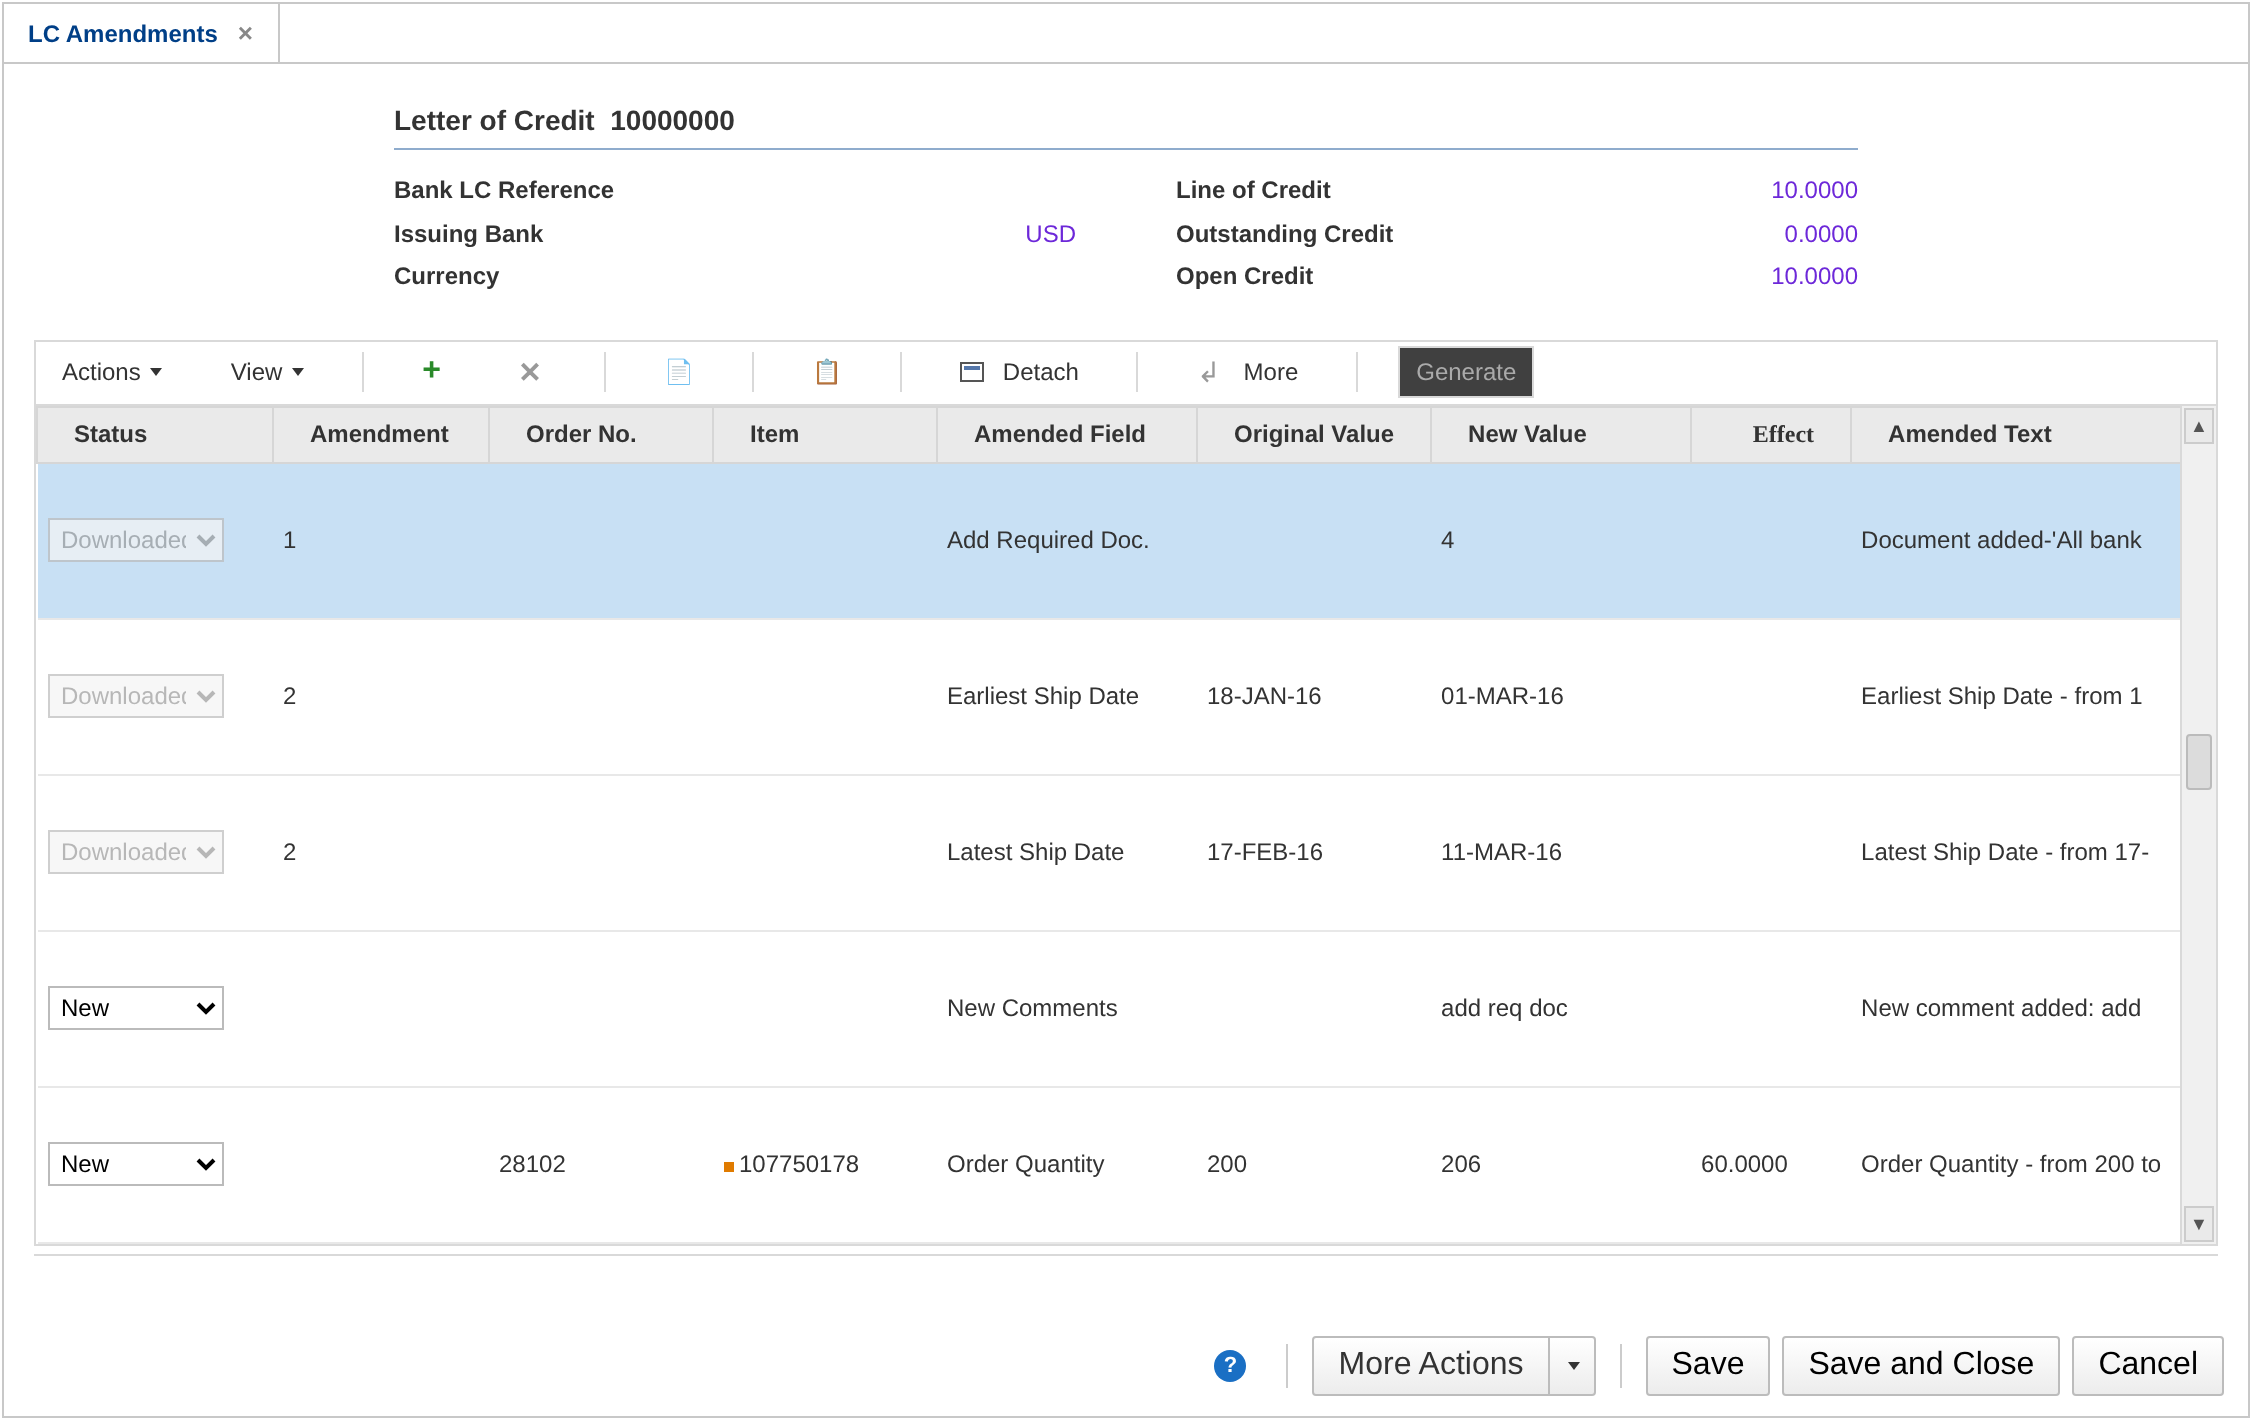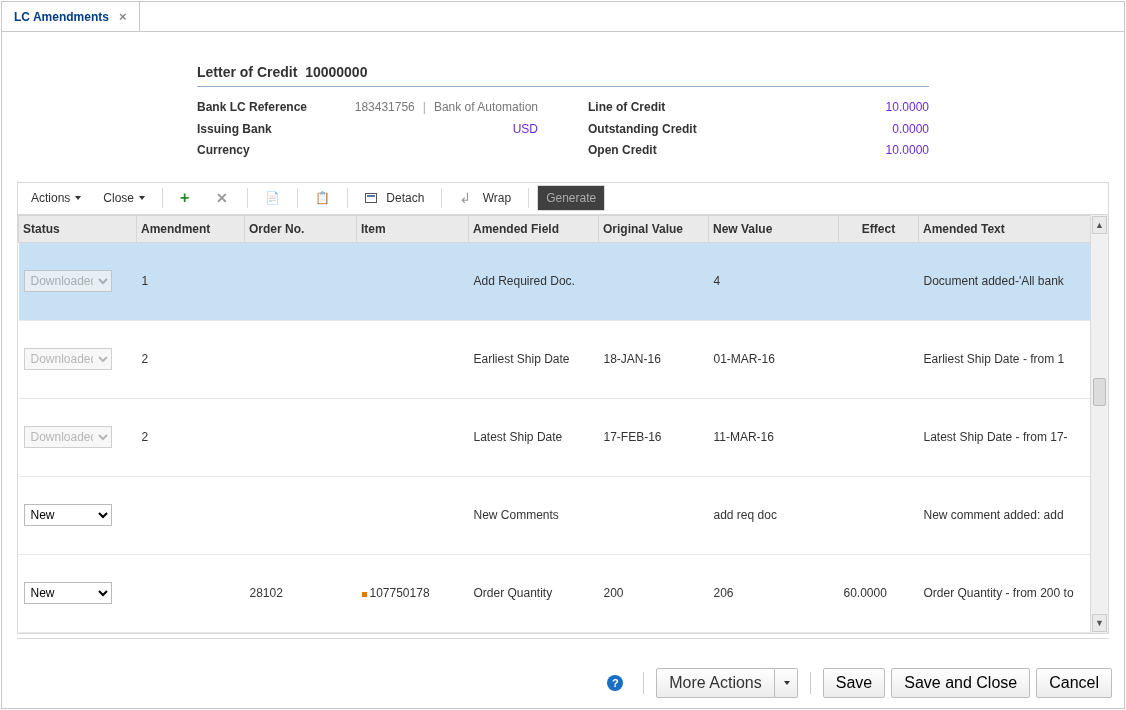--- a/index.html
+++ b/index.html
@@ -6,45 +6,45 @@
 body { font-family: Arial, sans-serif; font-size: 12px; color: #333; background: #fff; width: 1126px; height: 710px; overflow: hidden; }
 
 .window { border: 1px solid #c8c8c8; width: 1124px; height: 708px; margin: 1px; display: flex; flex-direction: column; }
 
 .tabs { display: flex; border-bottom: 1px solid #c8c8c8; }
 .tab { padding: 7px 12px; font-size: 12px; color: #003f87; font-weight: bold; border-right: 1px solid #c8c8c8; display: flex; align-items: center; gap: 10px; }
 .tab-close { color: #888; cursor: pointer; font-size: 13px; font-weight: bold; }
 
 .content { flex: 1; overflow: auto; padding: 20px 15px 0 15px; }
 
-.header-section { margin: 12px 180px 20px 180px; }
+.header-section { margin: 0 180px 20px 180px; }
 .header-title { font-size: 14px; font-weight: bold; padding-bottom: 6px; border-bottom: 1px solid #8faccd; margin-bottom: 10px; }
 .info-grid { display: grid; grid-template-columns: 1fr 1fr; gap: 0 50px; }
 .info-row { display: flex; justify-content: space-between; line-height: 1.8; }
 .info-label { font-weight: bold; }
 .info-value { color: #6d28d9; }
 .ref-line .info-value { color: #777; }
 .ref-sep { color: #aaa; margin: 0 8px; }
 
-.toolbar { display: flex; align-items: center; height: 32px; border: 1px solid #d9d9d9; border-bottom: none; padding: 0 4px; gap: 4px; }
+.toolbar { display: flex; align-items: center; height: 32px; border: 1px solid #d9d9d9; border-bottom: none; padding: 0 4px; gap: 16px; }
 .tb-btn { padding: 5px 8px; font-size: 12px; cursor: pointer; display: flex; align-items: center; gap: 3px; color: #333; border: 1px solid transparent; }
 .tb-sep { width: 1px; height: 20px; background: #d9d9d9; margin: 0 4px; }
 .icon { display: inline-block; width: 14px; height: 14px; }
 .icon.add { color: #2a8a2a; font-weight: bold; font-size: 16px; line-height: 14px; }
 .icon.del { color: #999; font-size: 14px; font-weight: bold; line-height: 14px; }
 .icon.det { border: 1px solid #555; position: relative; width: 12px; height: 10px; }
 .icon.det::after { content:''; position:absolute; top:1px; left:1px; right:1px; height:2px; background:#57a; }
 .icon.wrap { color:#999; font-size:14px; line-height:14px; }
 .tb-btn.disabled { color: #aaa; border:1px solid #d9d9d9; background:#404040; cursor:default; }
 .caret { display:inline-block; width:0; height:0; border-left:3px solid transparent; border-right:3px solid transparent; border-top:4px solid #333; margin-left:2px; }
 
 .table-wrap { border: 1px solid #d9d9d9; position: relative; }
 .tbl { width: 100%; border-collapse: collapse; }
-.tbl th { background: #eaeaea; border: 1px solid #d6d6d6; padding: 6px 4px; text-align: left; font-weight: bold; font-size: 12px; white-space: nowrap; }
-.tbl th.right { text-align: center; }
+.tbl th { background: #eaeaea; border: 1px solid #d6d6d6; padding: 6px 18px; text-align: left; font-weight: bold; font-size: 12px; white-space: nowrap; }
+.tbl th.right { text-align: right; font-family: Liberation Serif, serif; }
 .tbl td { border-bottom: 1px solid #e8e8e8; padding: 4px 5px; height: 78px; vertical-align: middle; font-size: 12px; white-space: nowrap; overflow: hidden; }
 .tbl td.right { text-align: left; }
 .tbl tr.sel td { background: #c8e0f4; }
 .status-sel { display:flex; align-items:center; }
 .status-sel select { font-size:12px; padding:2px 2px; border:1px solid #bbb; background:#fff; width: 88px; }
 .status-sel select:disabled { color:#999; background:#f5f5f5; }
 .item-flag { display:inline-block; width:5px; height:5px; background:#e07b00; margin-right:3px; vertical-align:middle; }
 
 .scroll-x { height: 18px; border-top: 1px solid #d9d9d9; overflow-x: auto; overflow-y:hidden; margin-top: 4px; }
 .scroll-x-inner { width: 2000px; height: 1px; }
@@ -77,23 +77,20 @@
   <div class="content">
 
     <div class="header-section">
       <div class="header-title">
         <span>Letter of Credit</span>&nbsp;&nbsp;<span>10000000</span>
       </div>
       <div class="info-grid">
         <div>
           <div class="info-row ref-line">
             <span class="info-label">Bank LC Reference</span>
-            <span class="info-value">
-              <span>183431756</span><span class="ref-sep">|</span><span>Bank of Automation</span>
-            </span>
           </div>
           <div class="info-row">
             <span class="info-label">Issuing Bank</span>
             <span class="info-value">USD</span>
           </div>
           <div class="info-row">
             <span class="info-label">Currency</span>
             <span class="info-value"></span>
           </div>
         </div>
@@ -113,42 +110,42 @@
         </div>
       </div>
     </div>
 
     <div class="toolbar">
       <div class="tb-btn">
           <span>Actions</span>
           <span class="caret"></span>
         </div>
       <div class="tb-btn">
-          <span>Close</span>
+          <span>View</span>
           <span class="caret"></span>
         </div>
       <div class="tb-sep"></div>
       <div class="tb-btn">
           <span class="icon add">+</span>
         </div>
       <div class="tb-btn">
           <span class="icon del">✕</span>
         </div>
       <div class="tb-sep"></div>
       <div class="tb-btn">
           <span>📄</span>
         </div>
       <div class="tb-sep"></div>
       <div class="tb-btn">
           <span>📋</span>
         </div>
       <div class="tb-sep"></div>
       <div class="tb-btn"><span class="icon det"></span>&nbsp;<span>Detach</span></div>
       <div class="tb-sep"></div>
-      <div class="tb-btn"><span class="icon wrap">↲</span>&nbsp;<span>Wrap</span></div>
+      <div class="tb-btn"><span class="icon wrap">↲</span>&nbsp;<span>More</span></div>
       <div class="tb-sep"></div>
       <div class="tb-btn disabled">
           <span>Generate</span>
         </div>
     </div>
 
     <div class="table-wrap">
       <table class="tbl">
         <thead>
           <tr>

